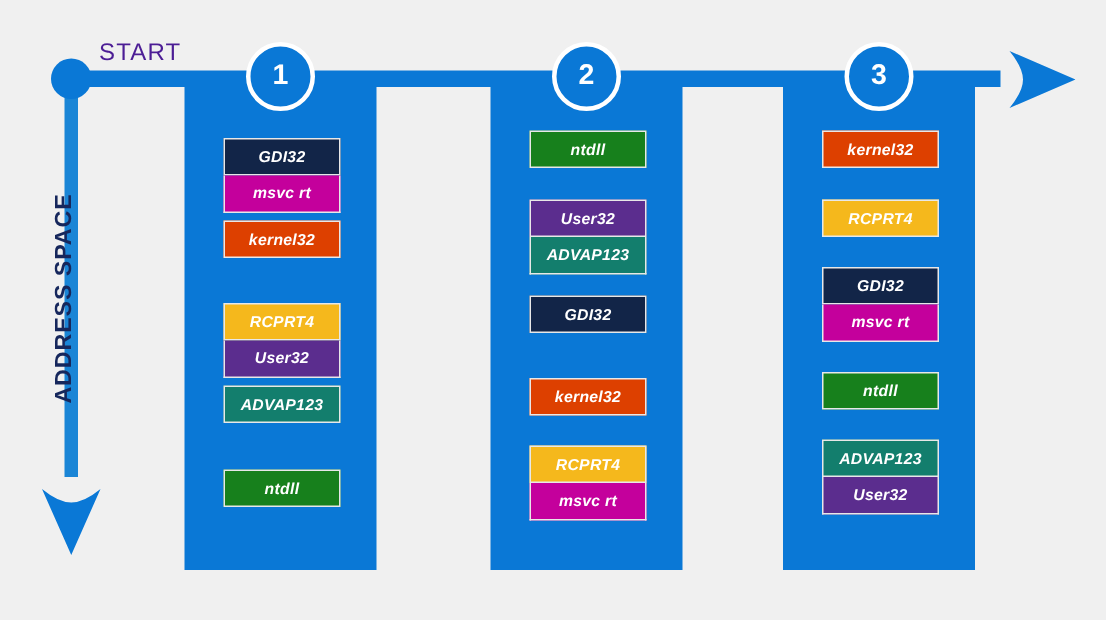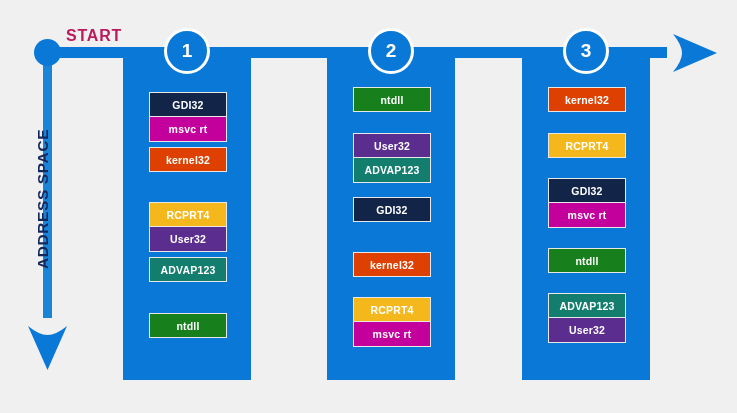--- a/index.html
+++ b/index.html
@@ -73,34 +73,35 @@
     left: 655px;
     top: 33px;
     width: 62px;
     height: 40px;
   }
   .start-label {
     position: absolute;
     left: 66px;
     top: 27px;
     font-size: 16px;
-    font-weight: bold;
+    font-weight: normal;
     letter-spacing: 0.8px;
-    color: #be185d;
+    color: #4c1d95;
     white-space: nowrap;
   }
 
   
   .column {
     position: absolute;
     top: 52px;
     width: 128px;
     height: 328px;
     background: #0a78d6;
     box-sizing: border-box;
+    font-style: italic;
   }
   .col-1 { left: 123px; }
   .col-2 { left: 327px; }
   .col-3 { left: 522px; }
 
   .badge {
     position: absolute;
     top: 28px;
     width: 46px;
     height: 46px;

